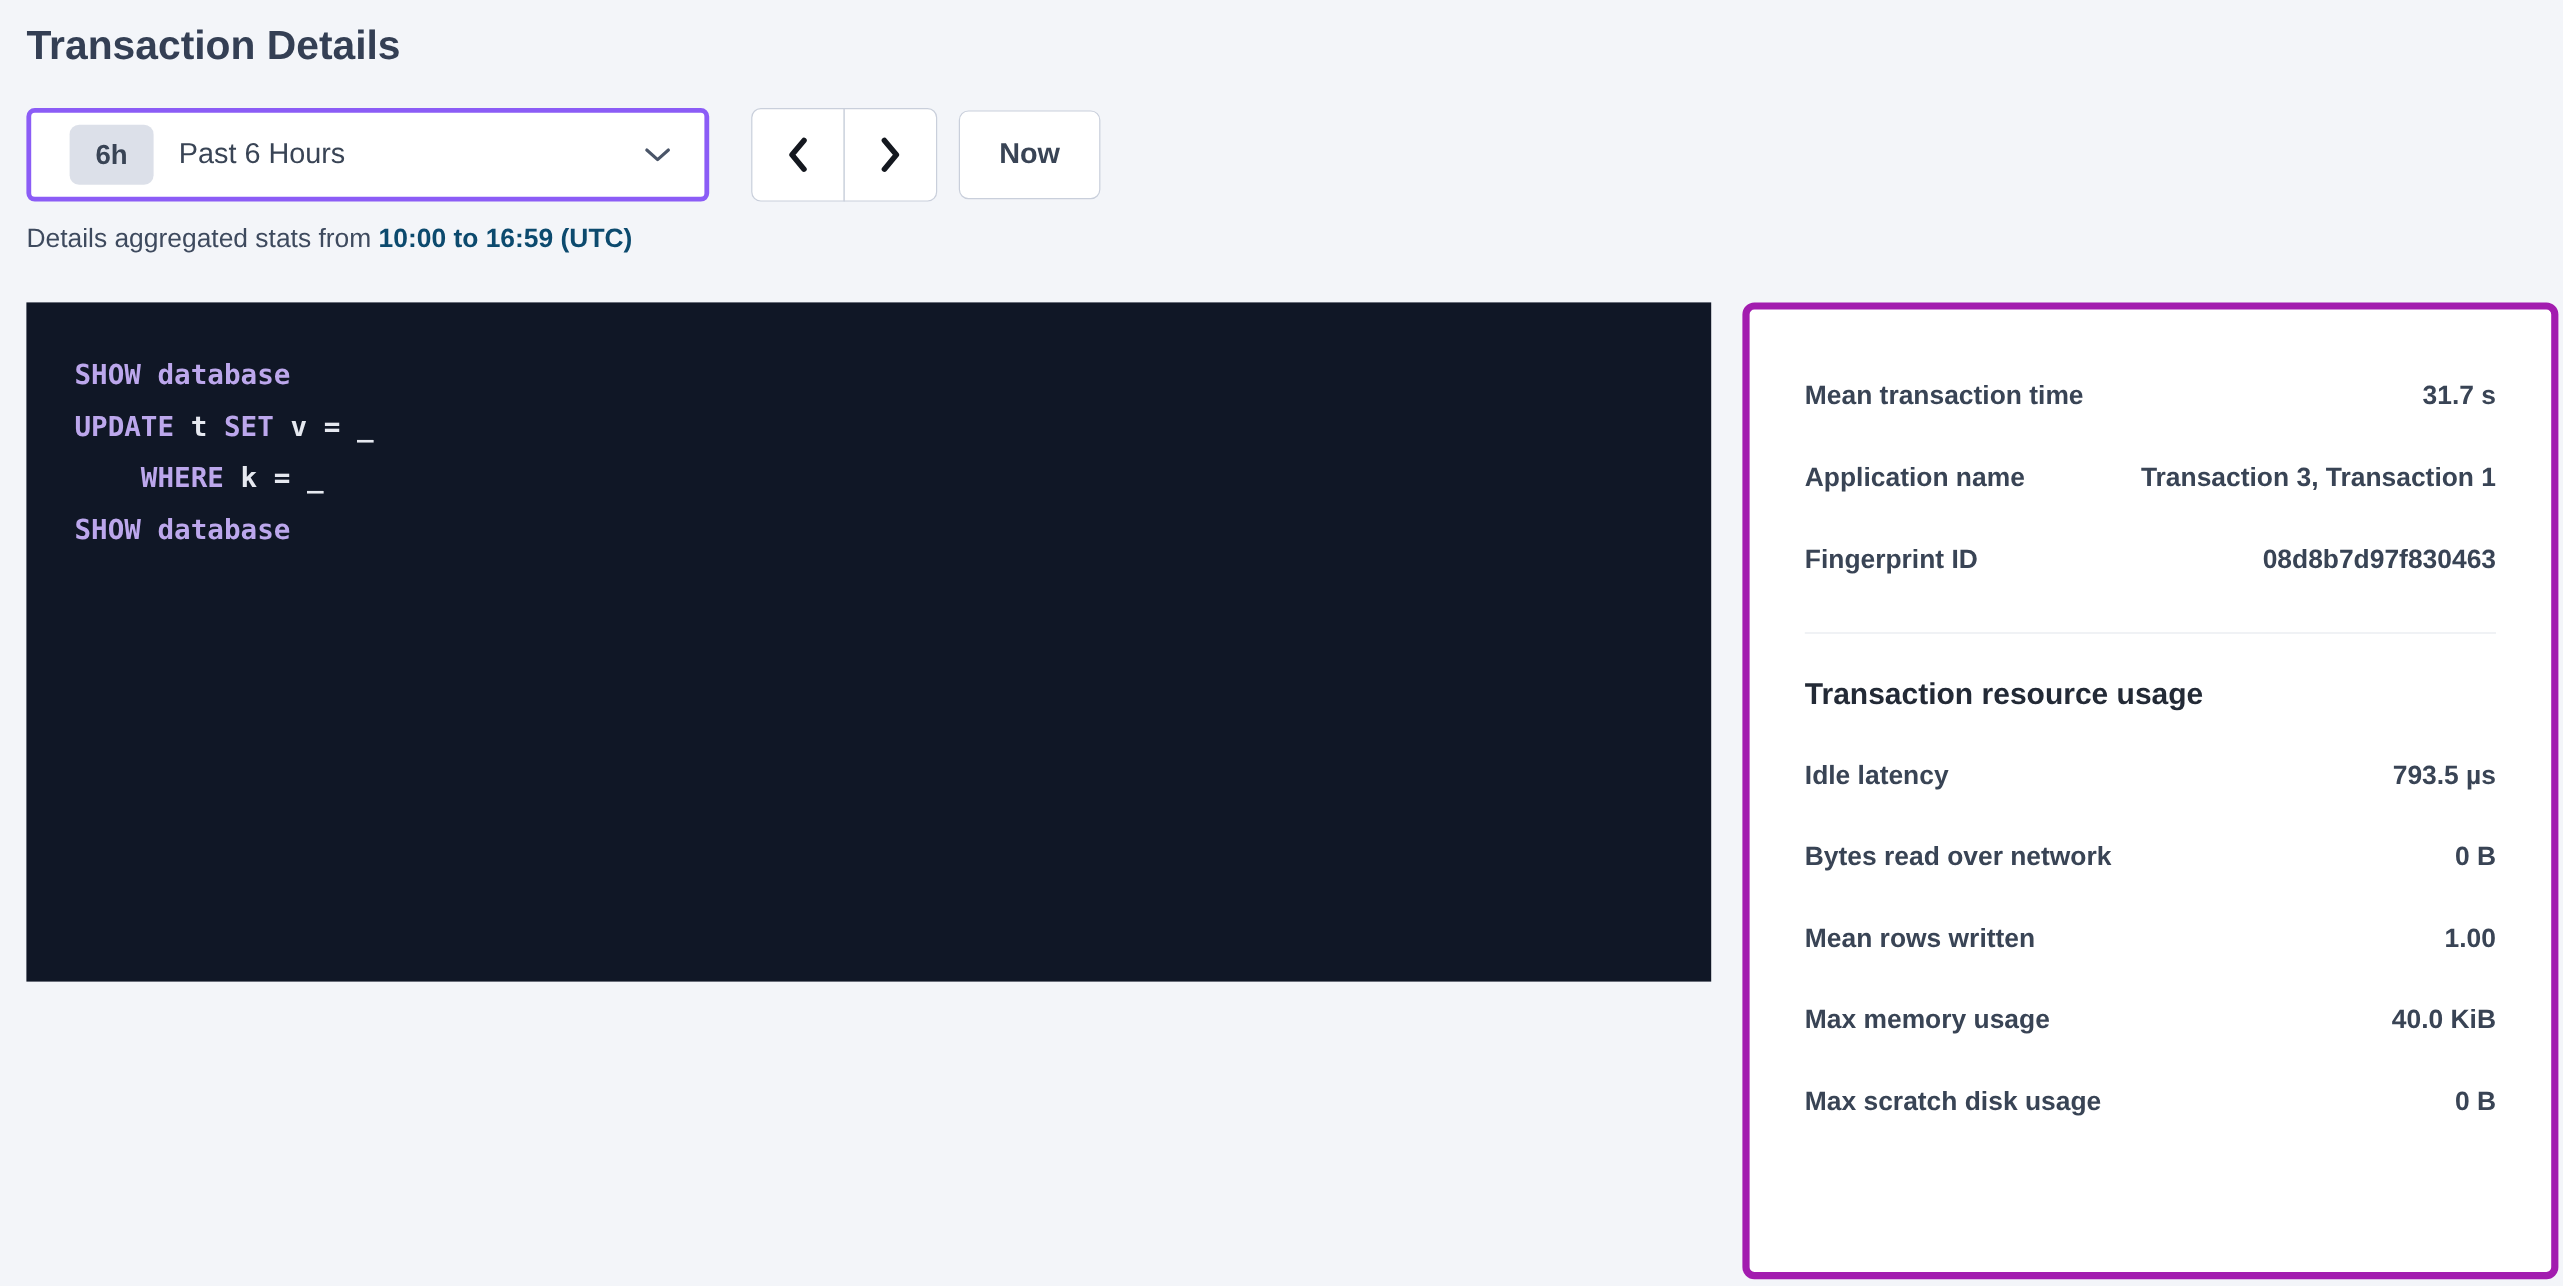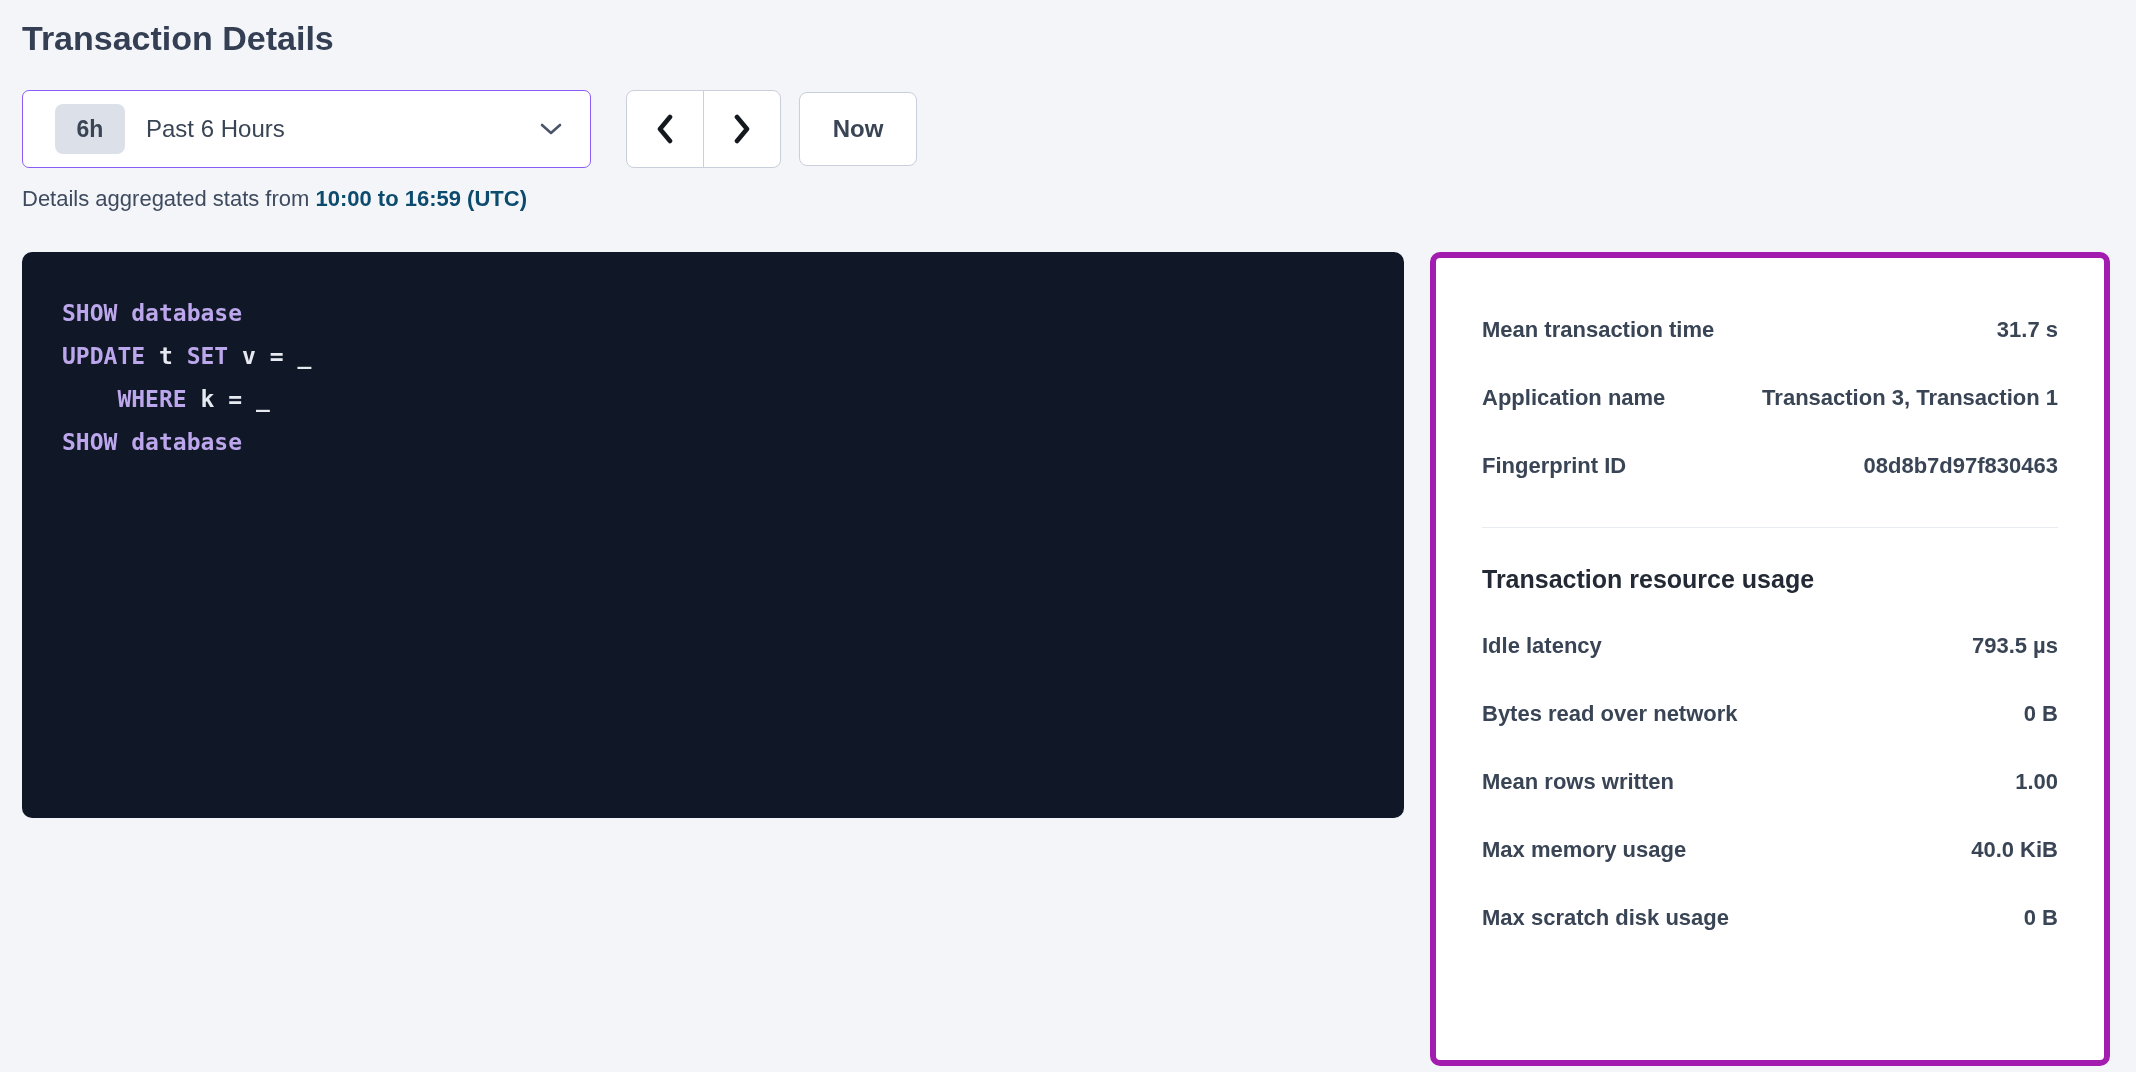--- a/index.html
+++ b/index.html
@@ -3,33 +3,33 @@
 <meta charset="utf-8">
 <style>
   html, body { margin: 0; padding: 0; }
   body {
     width: 2136px; height: 1072px;
     background: #f3f5f9;
     font-family: "Liberation Sans", sans-serif;
     color: #394455;
     overflow: hidden;
   }
-  .page { padding: 14px 26px 0 22px; box-sizing: border-box; }
+  .page { padding: 14px 4px 0 22px; box-sizing: border-box; }
 
   
   .page-title {
     font-size: 34px; line-height: 44px; font-weight: 700;
     color: #343f54; margin: 2px 0 30px 0;
   }
 
   
   .controls { display: flex; align-items: center; height: 78px; }
   .time-picker {
     width: 569px; height: 78px; box-sizing: border-box;
-    background: #ffffff; border: 1px solid #8b5cf6; border-radius: 7px;
+    background: #ffffff; border: 4px solid #8b5cf6; border-radius: 7px;
     display: flex; align-items: center; padding: 0 26px 0 32px;
     cursor: pointer;
   }
   .time-badge {
     background: #dce0e9; color: #394455; font-weight: 700; font-size: 23px;
     border-radius: 8px; min-width: 70px; height: 50px;
     display: flex; align-items: center; justify-content: center;
   }
   .time-label { font-size: 24px; color: #394455; margin-left: 21px; }
   .caret-down { margin-left: auto; display: flex; align-items: center; }
@@ -52,21 +52,21 @@
   }
 
   .caption { font-size: 22px; line-height: 26px; color: #3e4a5e; margin-top: 18px; }
   .caption b { color: #0c4a6e; font-weight: 700; }
 
   
   .main { display: flex; gap: 26px; align-items: flex-start; margin-top: 40px; }
 
   .code-card {
     flex: 1; height: 566px; box-sizing: border-box;
-    background: #101726; border-radius: 10px;
+    background: #101726; border-radius: 0;
     padding: 40px 40px;
     font-family: "DejaVu Sans Mono", monospace;
     font-size: 23px; line-height: 43px; font-weight: 600;
     white-space: pre; overflow: hidden;
   }
   .tok-keyword { color: #bca7ec; }
   .tok-plain   { color: #e6e9f0; }
 
   .summary-card {
     width: 680px; height: 814px; box-sizing: border-box;

